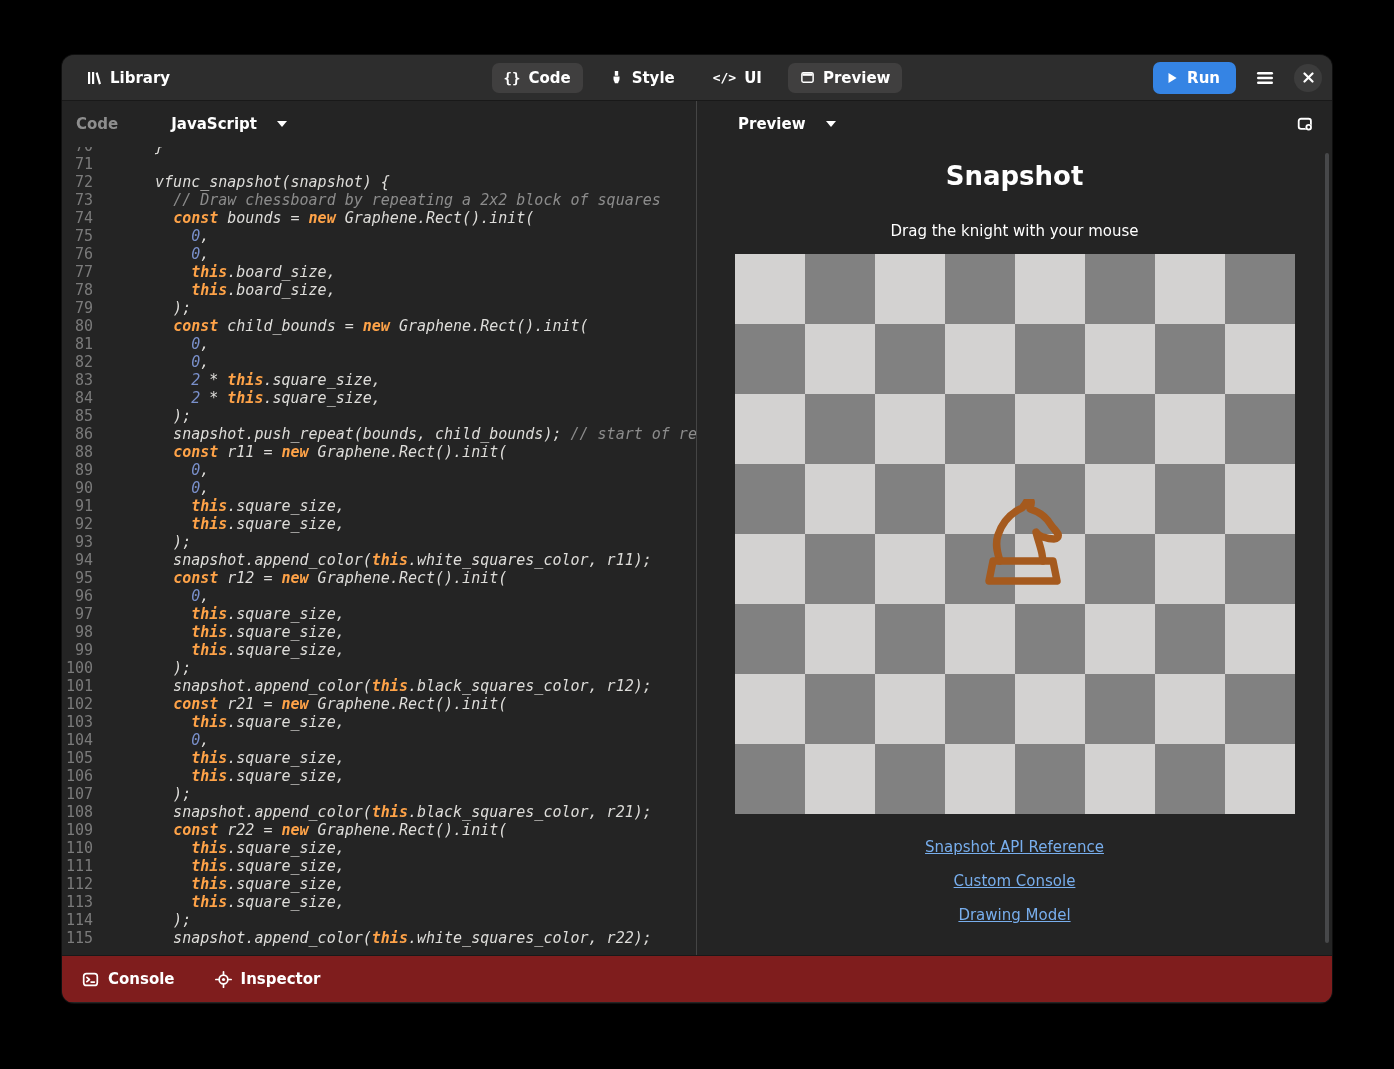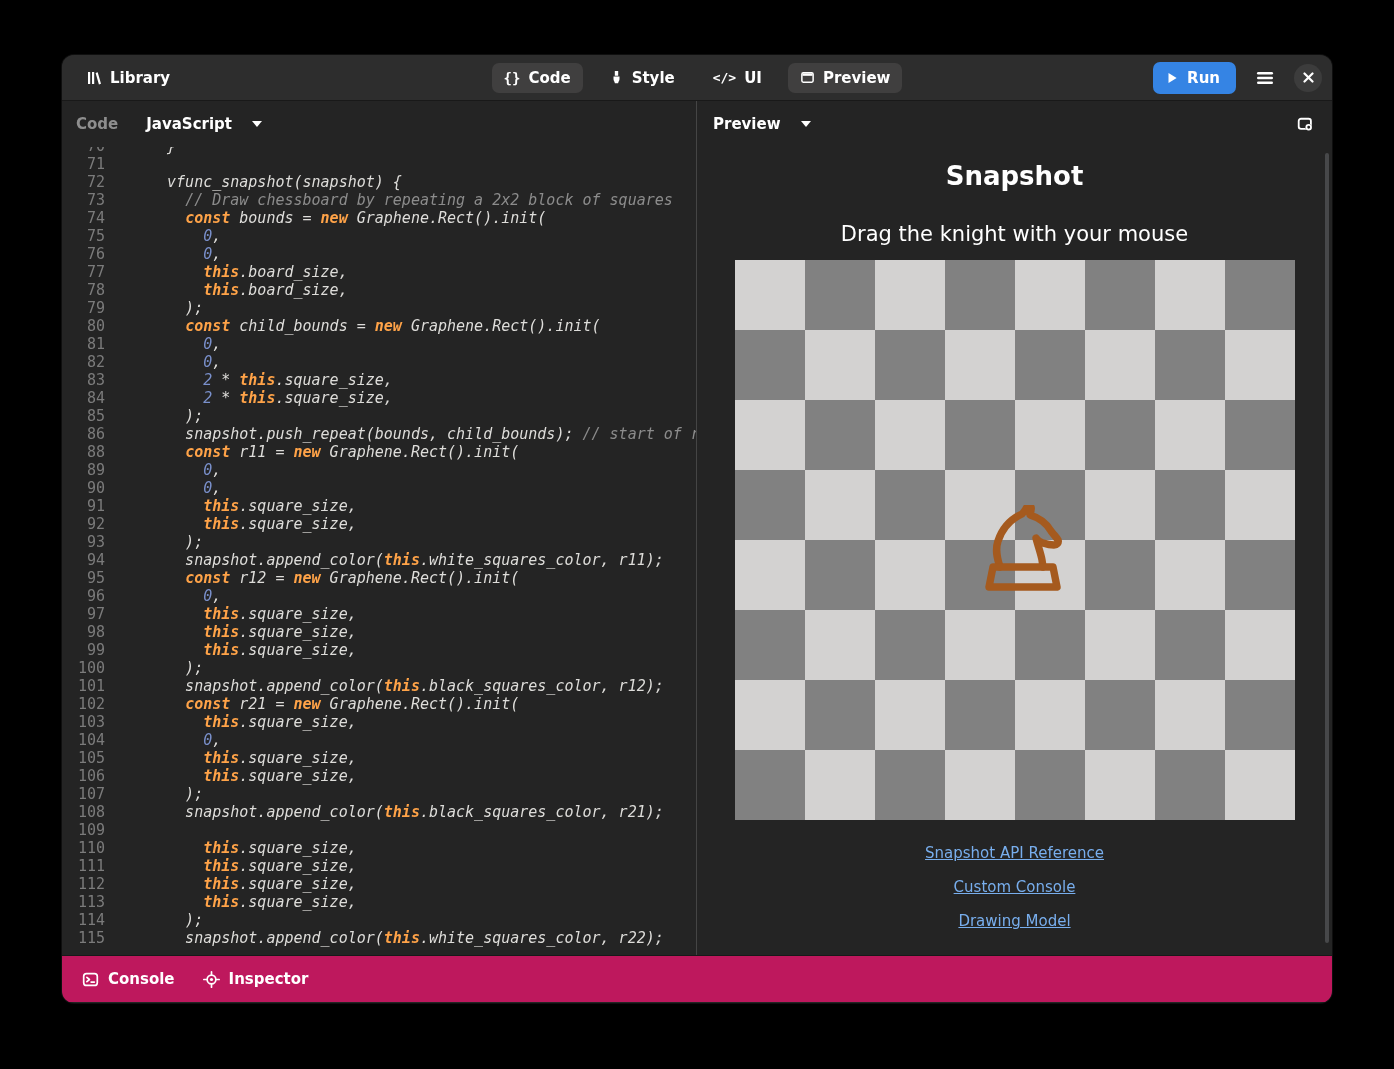--- a/index.html
+++ b/index.html
@@ -38,59 +38,59 @@
   
   .content { display:flex; height:854px; }
   .code-pane { width:635px; border-right:1px solid #454545; display:flex;
                flex-direction:column; background:#242424; }
   .preview-pane { flex:1; position:relative; display:flex; flex-direction:column;
                   background:#242424; }
   .pane-header { height:46px; flex:0 0 46px; display:flex; align-items:center;
                  padding:0 14px; color:#fff; font-size:15px; font-weight:700; }
   .pane-kind { color:#8e8e8e; margin-right:26px; }
   .dropdown { display:flex; align-items:center; gap:20px; background:transparent; border:none;
-              color:#fff; font:inherit; font-weight:700; cursor:pointer; padding:4px 2px; }
+              color:#fff; font:inherit; font-weight:700; cursor:pointer; padding:4px 2px;margin-left:25px; }
   .caret { width:0; height:0; border-left:5px solid transparent; border-right:5px solid transparent;
            border-top:6px solid #fff; display:inline-block; }
   .spacer { flex:1; }
   .hdr-icon-btn { background:transparent; border:none; color:#fff; cursor:pointer;
                   display:flex; padding:4px; }
 
   
   .code-scroll { height:808px; overflow:hidden; position:relative;
                  font-family:"DejaVu Sans Mono","Liberation Mono",monospace;
                  font-size:15px; line-height:18px; }
-  .code-lines { margin-top:-10px;padding-left:12px; }
+  .code-lines { margin-top:-10px; }
   .code-line { display:flex; white-space:pre; }
   .line-number { flex:0 0 31px; text-align:right; color:#7b7b7b; user-select:none; }
   .line-text { margin-left:44px; color:#deddda;font-style:italic; }
   .tok-p { color:#deddda; }
   .tok-k { color:#ffa348; font-weight:700; }
   .tok-n { color:#7a90cb; }
   .tok-c { color:#8c8c8c; }
 
   
   .preview-body { height:808px; overflow:hidden; text-align:center; }
   .demo-title { color:#fff; font-size:26px; font-weight:800; margin-top:14px; }
-  .demo-subtitle { color:#fff; font-size:21px; font-weight:400; margin-top:31px; }
+  .demo-subtitle { color:#fff; font-size:15px; font-weight:400; margin-top:31px; }
   .board { position:relative; width:560px; height:560px; margin:14px auto 0;
            display:grid; grid-template-columns:repeat(8,1fr); grid-template-rows:repeat(8,1fr);
            cursor:default; }
   .board .cell { width:100%; height:100%; }
   .knight { position:absolute; left:249px; top:245px; width:78px; height:86px; cursor:grab; }
   .links { margin-top:16px; }
   .links a { display:block; color:#78aeed; font-size:15px; text-decoration:underline;
              line-height:34px; cursor:pointer; }
   .v-scrollbar { position:absolute; right:3px; top:52px; bottom:12px; width:4px; }
   .v-scrollbar .thumb { position:absolute; top:0; bottom:0; width:4px; border-radius:2px;
                         background:#47484a; }
 
   
-  .bottombar { height:47px; background:#be185d; border-top:1px solid #191919;
-               display:flex; align-items:center; padding:0 20px; gap:28px; }
+  .bottombar { height:47px; background:#7f1d1d; border-top:1px solid #191919;
+               display:flex; align-items:center; padding:0 20px; gap:40px; }
   .bottom-btn { display:flex; align-items:center; gap:9px; background:transparent; border:none;
                 color:#fff; font:inherit; font-size:15px; font-weight:700; cursor:pointer; }
 </style>
 </head>
 <body>
 
 <div class="stage">
   <div class="window">
 
     <header class="headerbar">
@@ -205,21 +205,21 @@
               <div class="code-line"><span class="line-number">99</span><span class="line-text"><span class="tok-p">      </span><span class="tok-k">this</span><span class="tok-p">.square_size,</span></span></div>
               <div class="code-line"><span class="line-number">100</span><span class="line-text"><span class="tok-p">    );</span></span></div>
               <div class="code-line"><span class="line-number">101</span><span class="line-text"><span class="tok-p">    snapshot.append_color(</span><span class="tok-k">this</span><span class="tok-p">.black_squares_color, r12);</span></span></div>
               <div class="code-line"><span class="line-number">102</span><span class="line-text"><span class="tok-p">    </span><span class="tok-k">const</span><span class="tok-p"> r21 = </span><span class="tok-k">new</span><span class="tok-p"> Graphene.Rect().init(</span></span></div>
               <div class="code-line"><span class="line-number">103</span><span class="line-text"><span class="tok-p">      </span><span class="tok-k">this</span><span class="tok-p">.square_size,</span></span></div>
               <div class="code-line"><span class="line-number">104</span><span class="line-text"><span class="tok-p">      </span><span class="tok-n">0</span><span class="tok-p">,</span></span></div>
               <div class="code-line"><span class="line-number">105</span><span class="line-text"><span class="tok-p">      </span><span class="tok-k">this</span><span class="tok-p">.square_size,</span></span></div>
               <div class="code-line"><span class="line-number">106</span><span class="line-text"><span class="tok-p">      </span><span class="tok-k">this</span><span class="tok-p">.square_size,</span></span></div>
               <div class="code-line"><span class="line-number">107</span><span class="line-text"><span class="tok-p">    );</span></span></div>
               <div class="code-line"><span class="line-number">108</span><span class="line-text"><span class="tok-p">    snapshot.append_color(</span><span class="tok-k">this</span><span class="tok-p">.black_squares_color, r21);</span></span></div>
-              <div class="code-line"><span class="line-number">109</span></div>
+              <div class="code-line"><span class="line-number">109</span><span class="line-text"><span class="tok-p">    </span><span class="tok-k">const</span><span class="tok-p"> r22 = </span><span class="tok-k">new</span><span class="tok-p"> Graphene.Rect().init(</span></span></div>
               <div class="code-line"><span class="line-number">110</span><span class="line-text"><span class="tok-p">      </span><span class="tok-k">this</span><span class="tok-p">.square_size,</span></span></div>
               <div class="code-line"><span class="line-number">111</span><span class="line-text"><span class="tok-p">      </span><span class="tok-k">this</span><span class="tok-p">.square_size,</span></span></div>
               <div class="code-line"><span class="line-number">112</span><span class="line-text"><span class="tok-p">      </span><span class="tok-k">this</span><span class="tok-p">.square_size,</span></span></div>
               <div class="code-line"><span class="line-number">113</span><span class="line-text"><span class="tok-p">      </span><span class="tok-k">this</span><span class="tok-p">.square_size,</span></span></div>
               <div class="code-line"><span class="line-number">114</span><span class="line-text"><span class="tok-p">    );</span></span></div>
               <div class="code-line"><span class="line-number">115</span><span class="line-text"><span class="tok-p">    snapshot.append_color(</span><span class="tok-k">this</span><span class="tok-p">.white_squares_color, r22);</span></span></div>
             </div>
         </div>
       </section>
 

